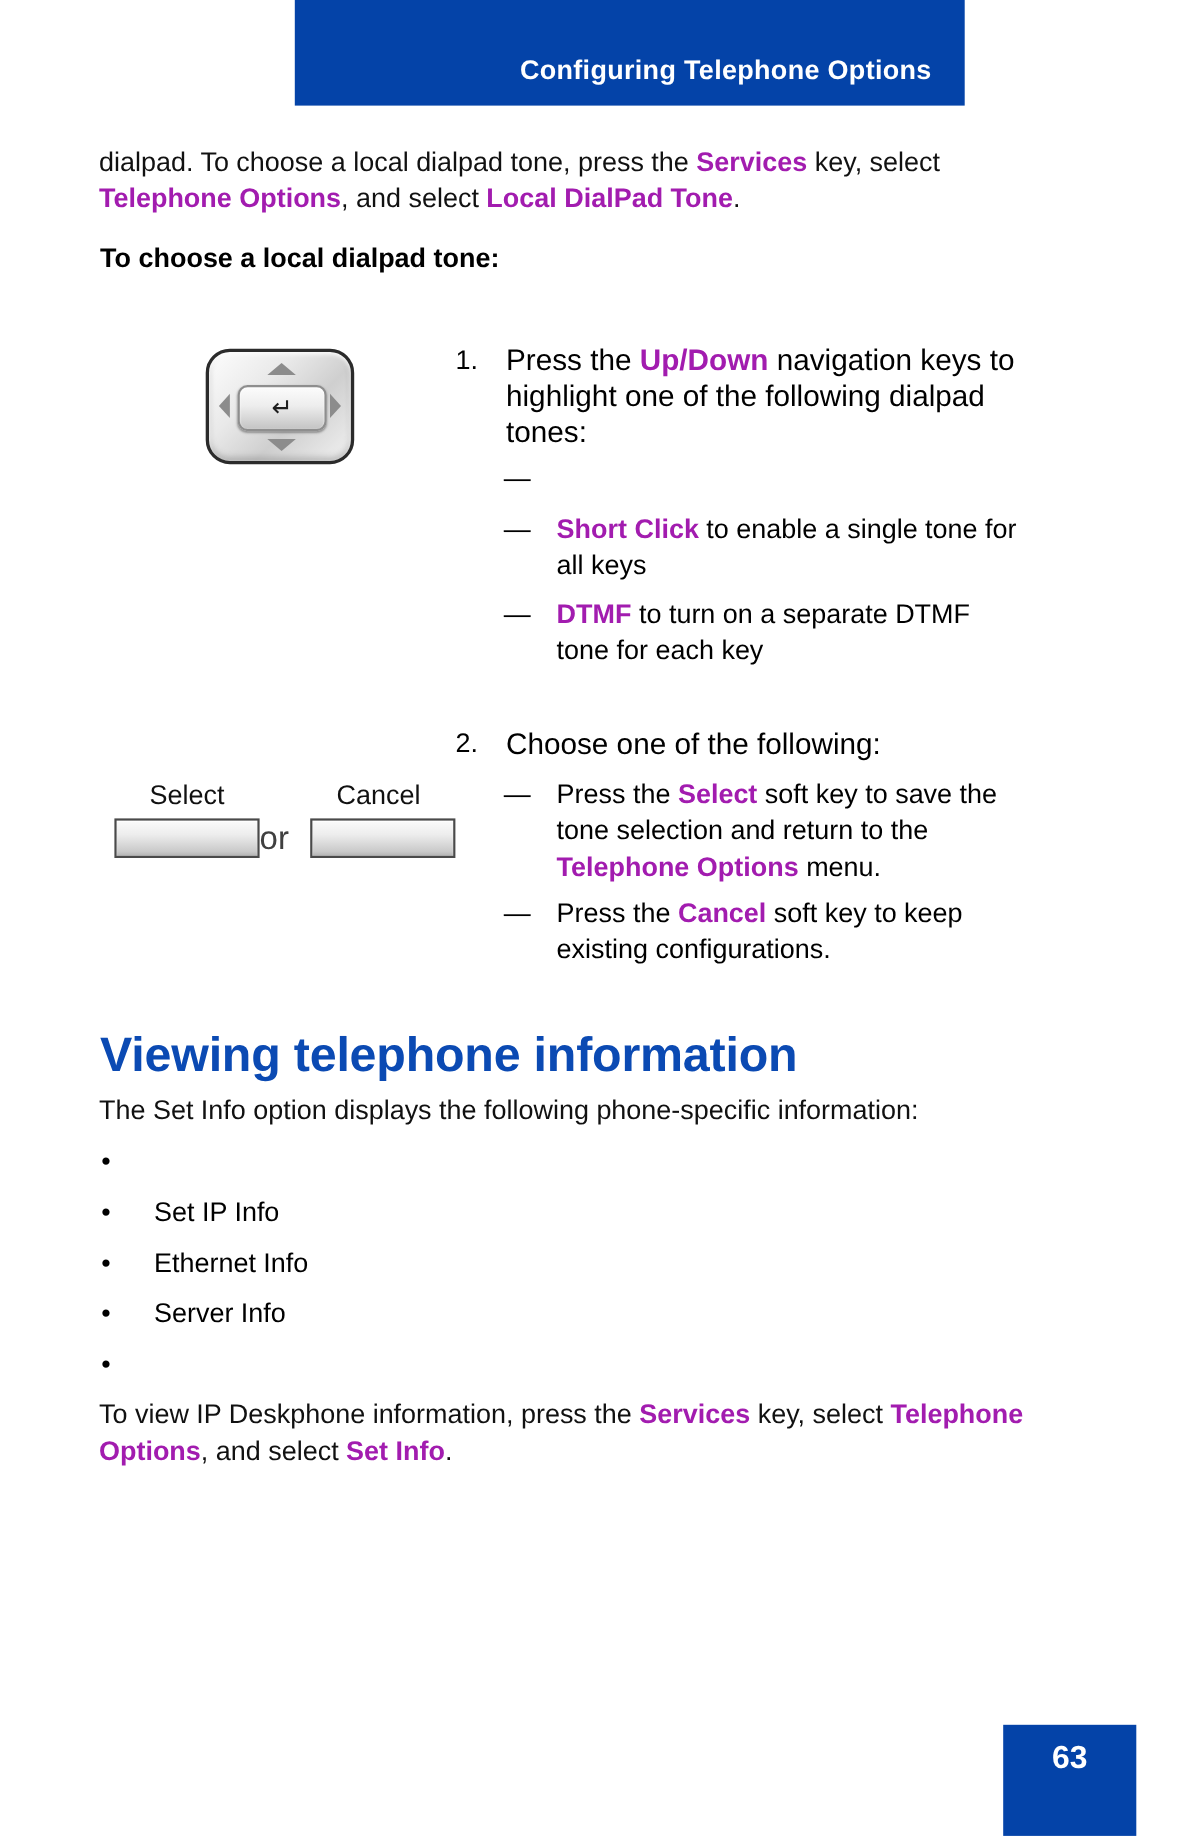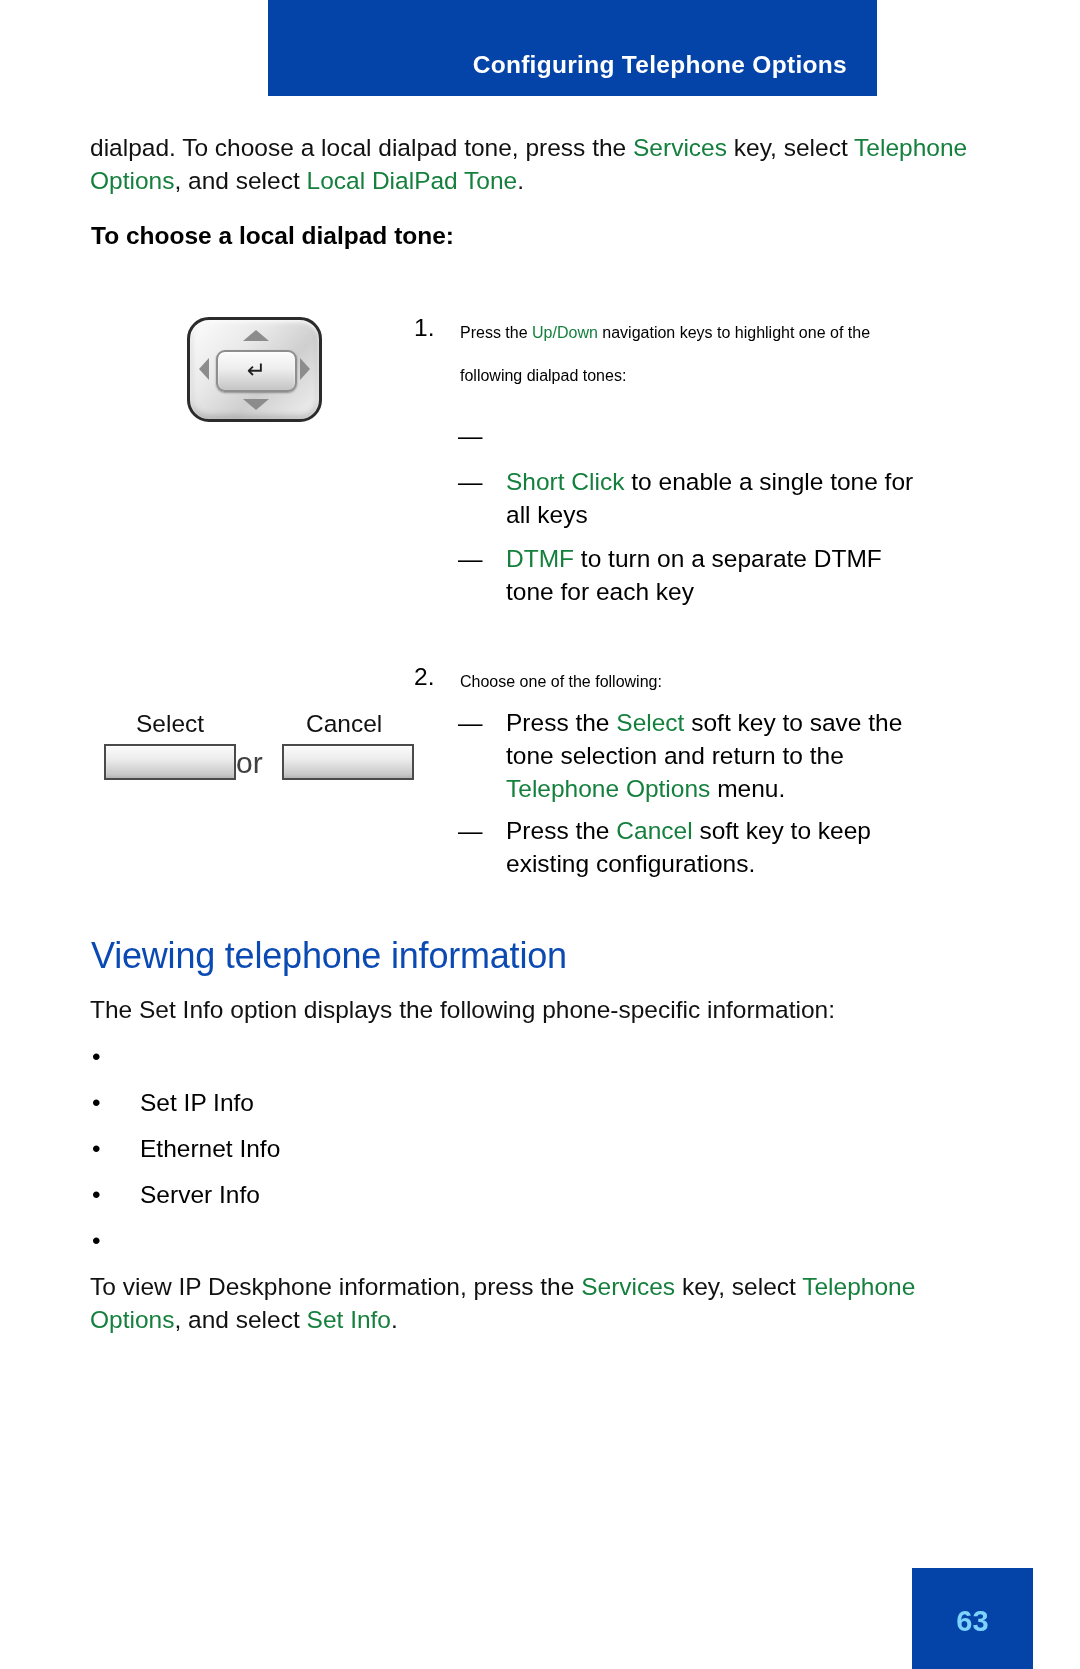--- a/index.html
+++ b/index.html
@@ -37,21 +37,21 @@
     white-space: nowrap;
   }
 
   
   .body-text {
     position: absolute;
     font-size: 24.5px;
     line-height: 33px;
     color: #111111;
   }
-  .bluebold { color: #15803d; font-weight: normal; margin-top: 24px; }
+  .bluebold { color: #a21caf; font-weight: bold; margin-top: 24px; }
 
   
   #intro-paragraph {
     left: 90px;
     top: 131px;
     width: 880px;
   }
 
   
   #subheading-choose-tone {
@@ -136,22 +136,22 @@
     width: 520px;
   }
   .step-num {
     width: 46px;
     flex: 0 0 46px;
     font-size: 24.5px;
     line-height: 33px;
   }
   .step-body {
     flex: 1;
-    font-size: 16px;
-    line-height: 43px;
+    font-size: 27px;
+    line-height: 33px;
   }
   #step-1 { left: 414px; top: 311px; }
   #step-2 { left: 414px; top: 660px; }
 
   
   .dash-item {
     position: absolute;
     display: flex;
     width: 500px;
     font-size: 24.5px;
@@ -203,22 +203,22 @@
     font-size: 30px;
     color: #404040;
     line-height: 1;
   }
 
   
   #section-heading {
     position: absolute;
     left: 91px;
     top: 935px;
-    font-size: 36px;
-    font-weight: normal;
+    font-size: 44px;
+    font-weight: bold;
     color: #0b4ab3;
     letter-spacing: -0.2px;
   }
 
   
   #setinfo-paragraph {
     left: 90px;
     top: 993px;
     width: 900px;
   }
@@ -255,24 +255,23 @@
     width: 121px;
     height: 101px;
     background: #0443a8;
   }
   .footer-number {
     position: absolute;
     left: 0;
     right: 0;
     top: 14px;
     text-align: center;
-    color: #7dd3fc;
+    color: #ffffff;
     font-size: 29px;
     font-weight: bold;
-    margin-top: 23px;
   }
 </style>
 </head>
 <body>
 
 <div class="header-banner">
   <div class="header-title">Configuring Telephone Options</div>
 </div>
 
 <div class="body-text" id="intro-paragraph"><span>dialpad. To choose a local dialpad tone, press the </span><span class="bluebold">Services</span><span> key, select </span><span class="bluebold">Telephone Options</span><span>, and select </span><span class="bluebold">Local DialPad Tone</span><span>.</span></div>

